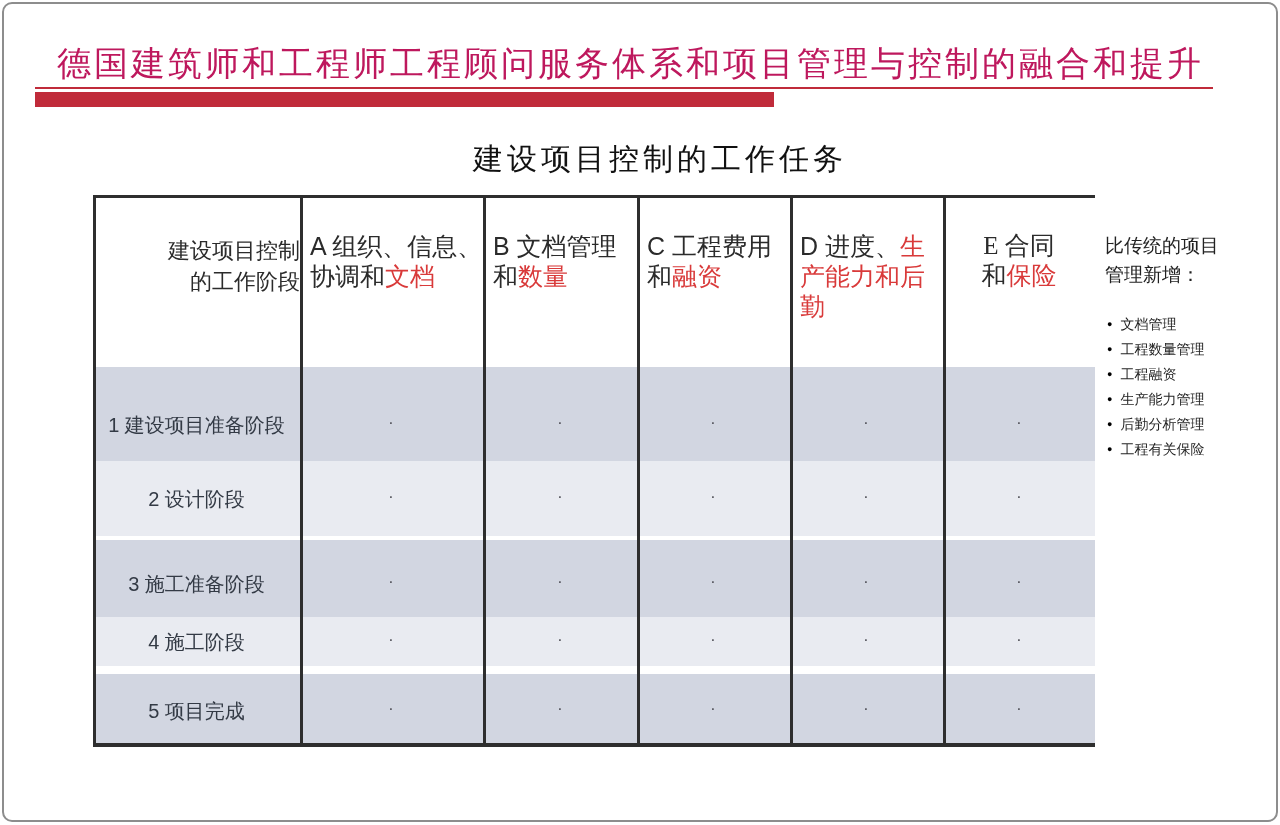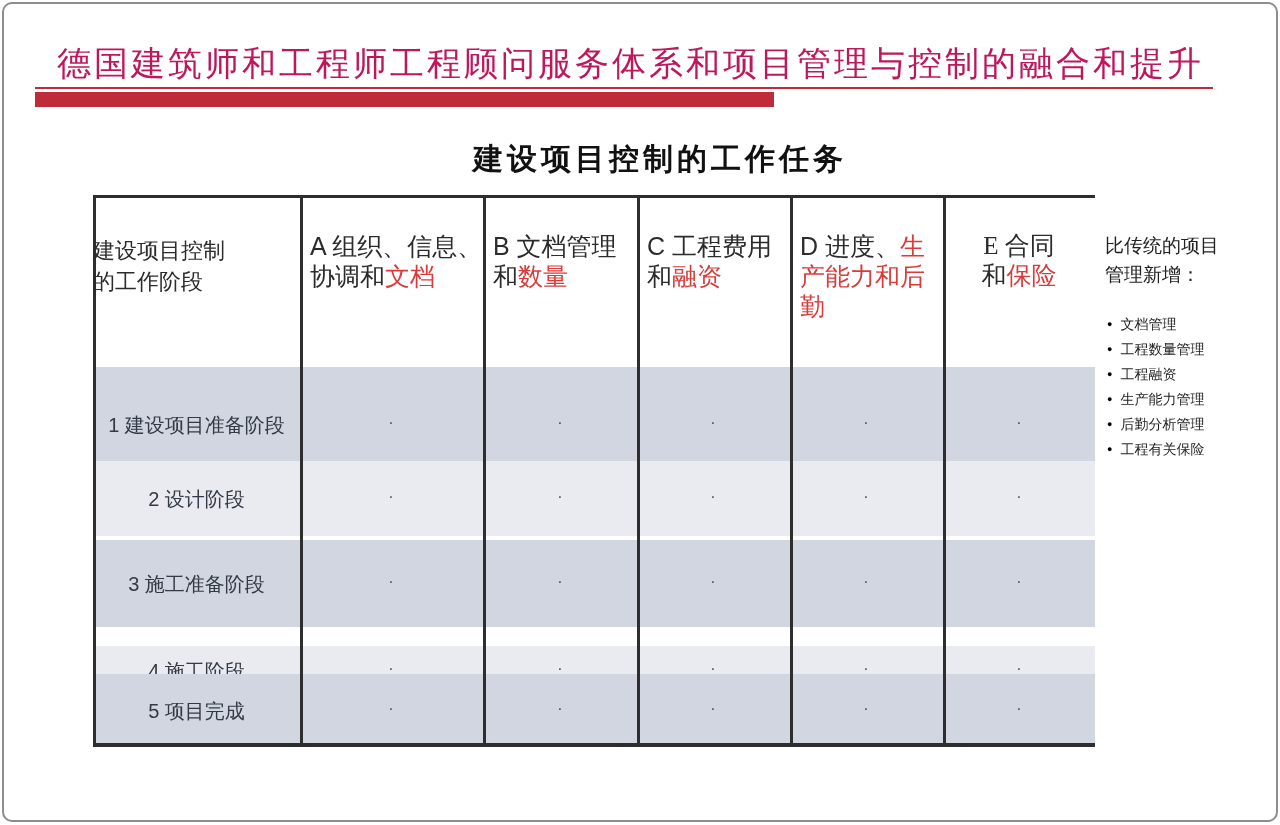--- a/index.html
+++ b/index.html
@@ -18,37 +18,37 @@
   .title-underline-thin {
     position:absolute; left:35px; top:87px; width:1178px; height:2px;
     background:var(--accent-red,#c02b3a);
   }
   .title-accent-bar {
     position:absolute; left:35px; top:92px; width:739px; height:15px;
     background:var(--accent-red,#c02b3a);
   }
   .slide-subtitle {
     position:absolute; left:660px; top:139px; transform:translateX(-50%);
-    font-size:30px; font-weight:700; letter-spacing:4px; color:#111; white-space:nowrap;
+    font-size:30px; font-weight:400; letter-spacing:4px; color:#111; white-space:nowrap;
   }
   .ctable { position:absolute; left:93px; top:195px; width:1002px; height:552px; }
   .band { position:absolute; left:0; width:1002px; }
   .band.dark  { background:var(--band-dark,#d2d6e1); }
   .band.light { background:var(--band-light,#e9ebf1); }
   #band-1 { top:172px; height:116px; }
   #band-2 { top:266px; height:75px; }
   #band-3 { top:345px; height:87px; }
-  #band-4 { top:422px; height:49px;margin-top:29px; }
+  #band-4 { top:422px; height:49px; }
   #band-5 { top:479px; height:73px; }
   .vline { position:absolute; top:0; width:3px; height:552px; background:#2e2e2e; }
   .v0{left:0}.v1{left:207px}.v2{left:390px}.v3{left:544px}.v4{left:697px}.v5{left:850px}
   .tborder { position:absolute; top:0; left:0; width:1002px; height:3px; background:#2e2e2e; }
   .bborder { position:absolute; bottom:0; left:0; width:1002px; height:4px; background:#2e2e2e; }
   .hcell { position:absolute; top:36px; font-size:25px; line-height:30px; color:#2b2b2b; }
-  .hc-phase { left:0; top:40px; width:207px; text-align:left; font-size:22px; line-height:31px; }
+  .hc-phase { left:0; top:40px; width:207px; text-align:right; font-size:22px; line-height:31px; }
   .hc-a { left:217px; width:175px; }
   .hc-b { left:400px; width:145px; }
   .hc-c { left:554px; width:145px; }
   .hc-d { left:707px; width:135px; }
   .hc-e { left:850px; width:152px; text-align:center;font-family:Liberation Serif, serif; }
   .red { color:var(--red-text,#d93a3a); }
   .row-label {
     position:absolute; left:0; top:0; width:207px; height:100%;
     display:flex; align-items:center; justify-content:center; text-align:center;
     font-size:20px; line-height:28px; color:#333a45;

